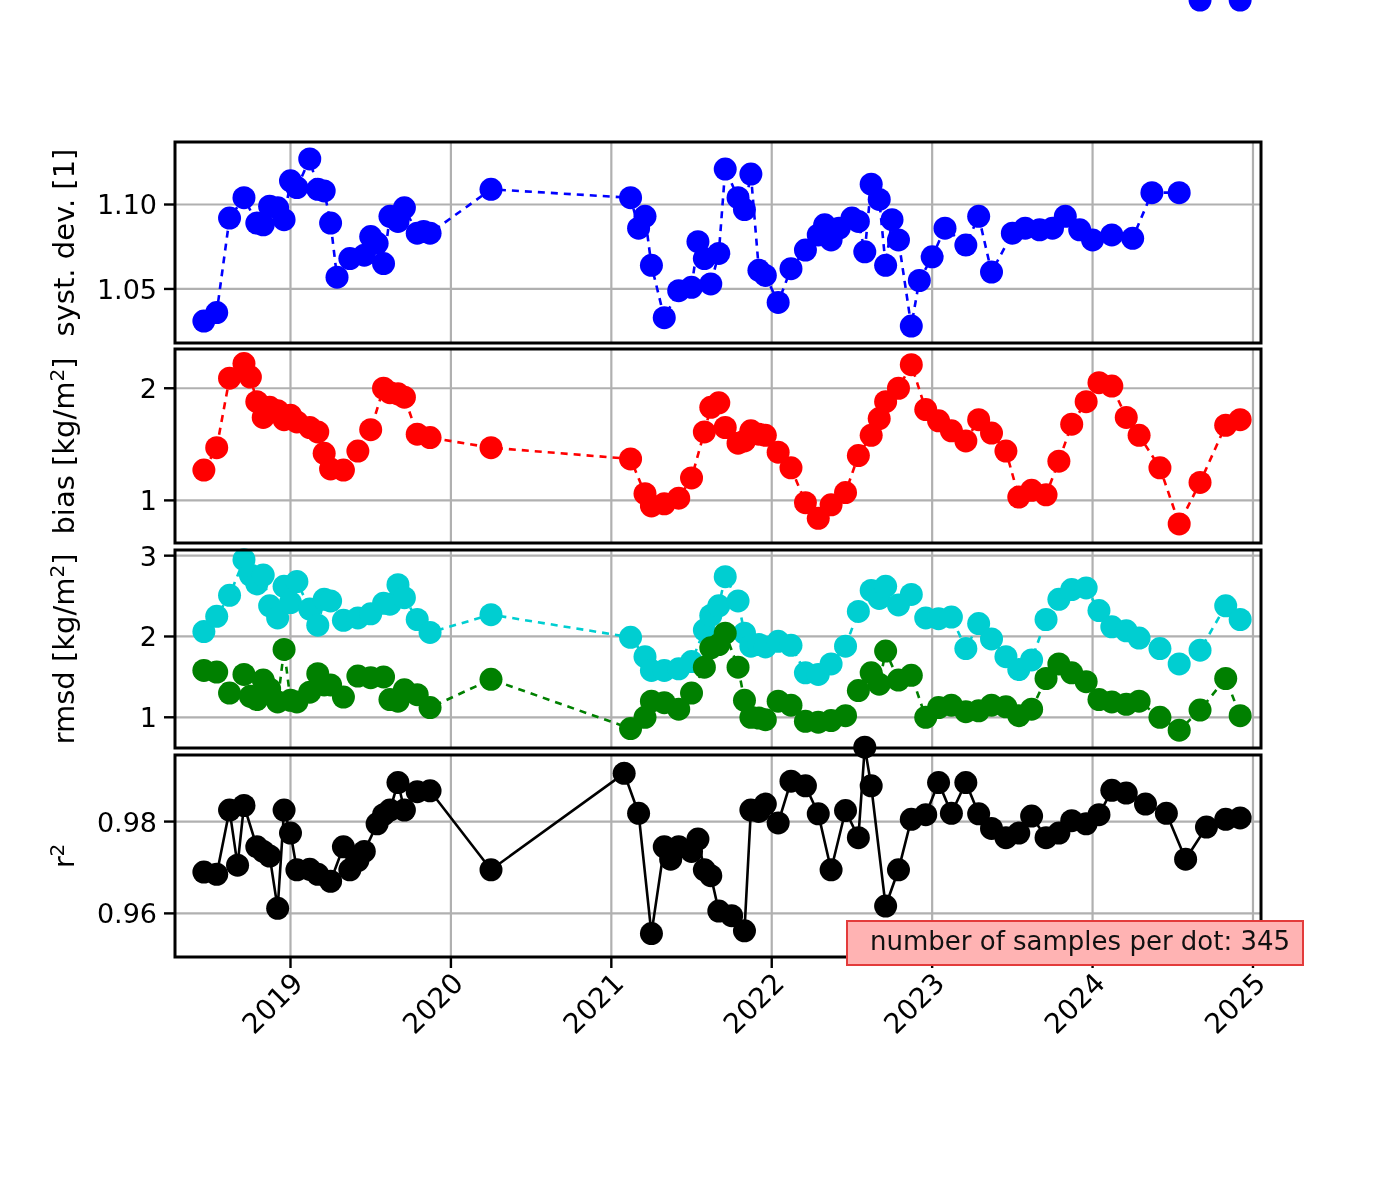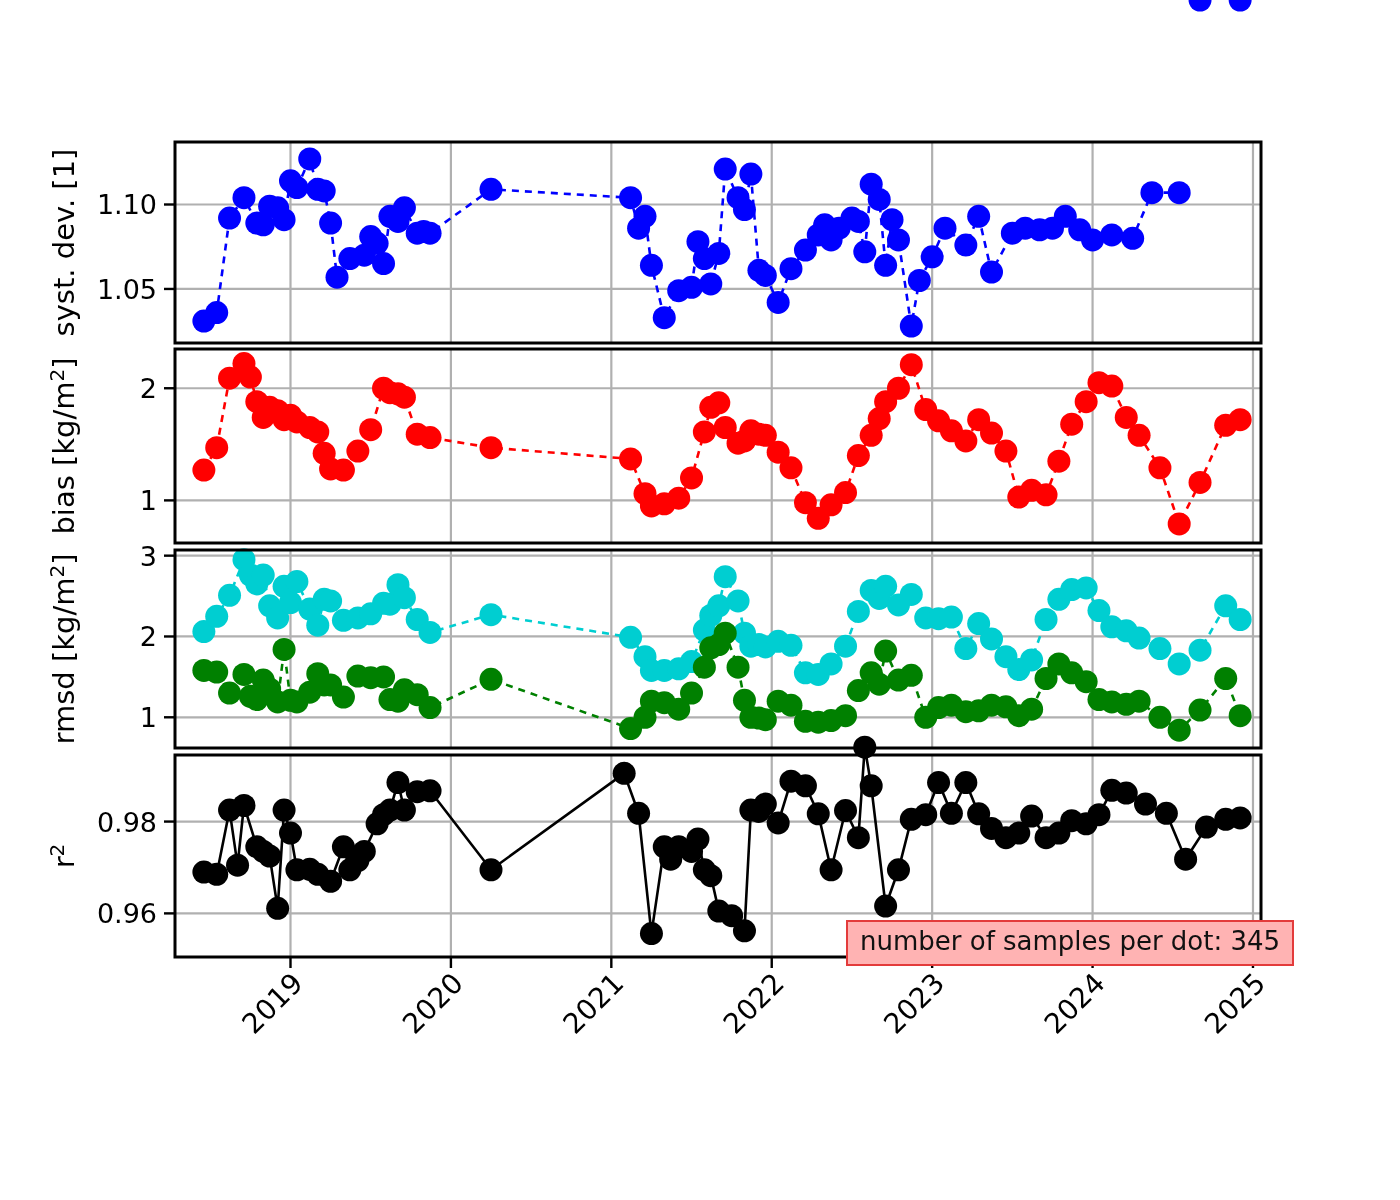--- a/index.html
+++ b/index.html
@@ -58,21 +58,21 @@
     fill: #000000;
     text-anchor: end;
   }
   .series-line {
     fill: none;
   }
   .annotation-box {
     position: absolute;
     background: #ffb3b3;
     border: 2.5px solid #e33b3b;
-    padding: 5px 12px 7px 12px;
+    padding: 5px 12px 7px 22px;
     font-family: "DejaVu Sans", sans-serif;
     font-size: 26px;
     color: #111111;
     white-space: nowrap;
     line-height: 1.15;
   }
 </style>
 </head>
 <body>
 

